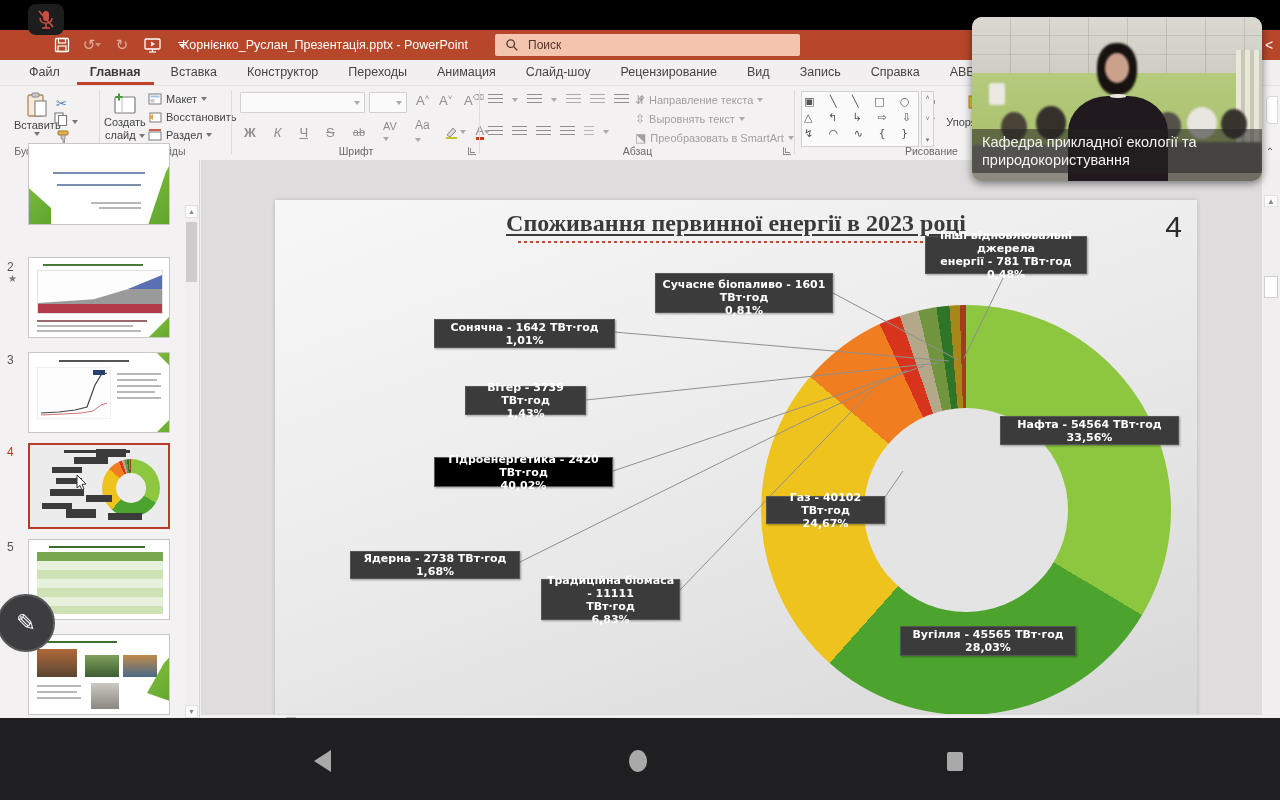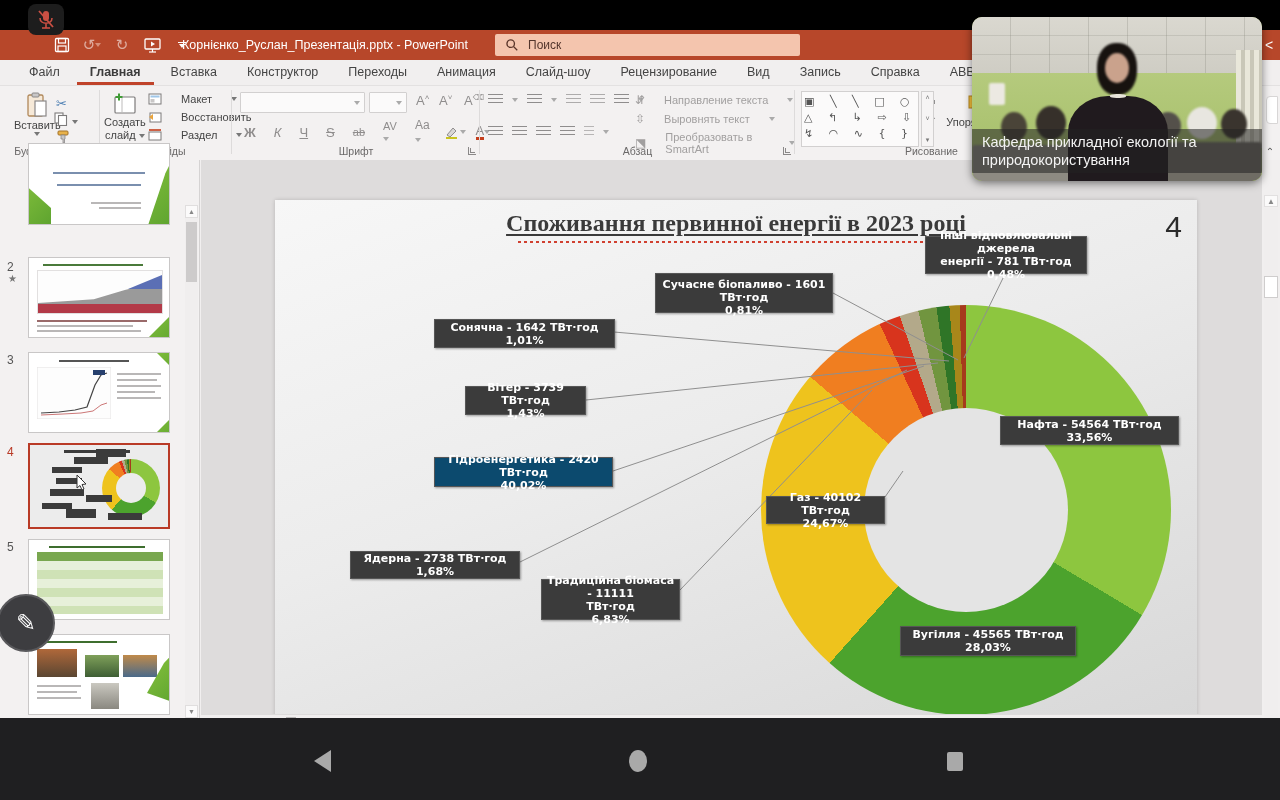--- a/index.html
+++ b/index.html
@@ -36,21 +36,21 @@
   #ribbon { position:absolute; left:0; top:56px; width:1280px; height:74px; background:#f3f1f1; }
   .rgroup { position:absolute; top:0; height:74px; }
   .rg-label { position:absolute; bottom:3px; left:0; right:0; text-align:center; font-size:10.5px; color:#6a6868; }
   .rg-sep { position:absolute; top:4px; width:1px; height:64px; background:#dddbdb; }
   .launcher { position:absolute; bottom:5px; width:8px; height:8px; border-left:1px solid #8a8888;
     border-bottom:1px solid #8a8888; transform:rotate(0deg); }
   .launcher:after { content:""; position:absolute; left:1px; bottom:1px; width:4px; height:4px;
     border-left:1px solid #8a8888; border-bottom:1px solid #8a8888; }
   .bigbtn { display:flex; flex-direction:column; align-items:center; font-size:11px; color:#444;
     line-height:13px; text-align:center; }
-  .smallbtn { font-size:11px; color:#444; display:flex; align-items:center; gap:19px; }
+  .smallbtn { font-size:11px; color:#444; display:flex; align-items:center; gap:4px; }
   .muted { color:#a19f9f !important; }
   .caret { display:inline-block; width:0; height:0; border-left:3px solid transparent;
     border-right:3px solid transparent; border-top:4px solid #777; vertical-align:middle; }
   .caret.dim { border-top-color:#aaa; }
   .lines-ic { width:15px; height:12px;
     background:repeating-linear-gradient(#8f8d8d 0 1px, transparent 1px 4px); }
   .combo { background:#fbfafa; border:1px solid #d2d0d0; height:21px; border-radius:1px;
     display:flex; align-items:center; justify-content:flex-end; padding-right:4px; }
   .fontletter { font-size:13px; color:#8f8d8d; padding:0 4px; }
   .shapecell { width:18px; height:16px; display:flex; align-items:center; justify-content:center;
@@ -504,21 +504,21 @@
       <span>0,48%</span>
     </div>
     <div class="clabel" style="left: 434px; top: 289px; width: 181px; height: 29px; background-color: rgb(59, 59, 59);">
       <span>Сонячна - 1642 ТВт·год</span>
       <span>1,01%</span>
     </div>
     <div class="clabel" style="left: 465px; top: 356px; width: 121px; height: 29px; background-color: rgb(59, 59, 59);">
       <span>Вітер - 3739 ТВт·год</span>
       <span>1,43%</span>
     </div>
-    <div class="clabel" style="left: 434px; top: 427px; width: 179px; height: 30px; background-color: #0c4a6e;">
+    <div class="clabel" style="left: 434px; top: 427px; width: 179px; height: 30px; background-color: #000000;">
       <span>Гідроенергетика - 2420 ТВт·год</span>
       <span>40,02%</span>
     </div>
     <div class="clabel" style="left: 350px; top: 521px; width: 170px; height: 28px; background-color: rgb(59, 59, 59);">
       <span>Ядерна - 2738 ТВт·год</span>
       <span>1,68%</span>
     </div>
     <div class="clabel" style="left: 541px; top: 549px; width: 139px; height: 41px; background-color: rgb(59, 59, 59);">
       <span>Традиційна біомаса - 11111</span>
       <span>ТВт·год</span>

